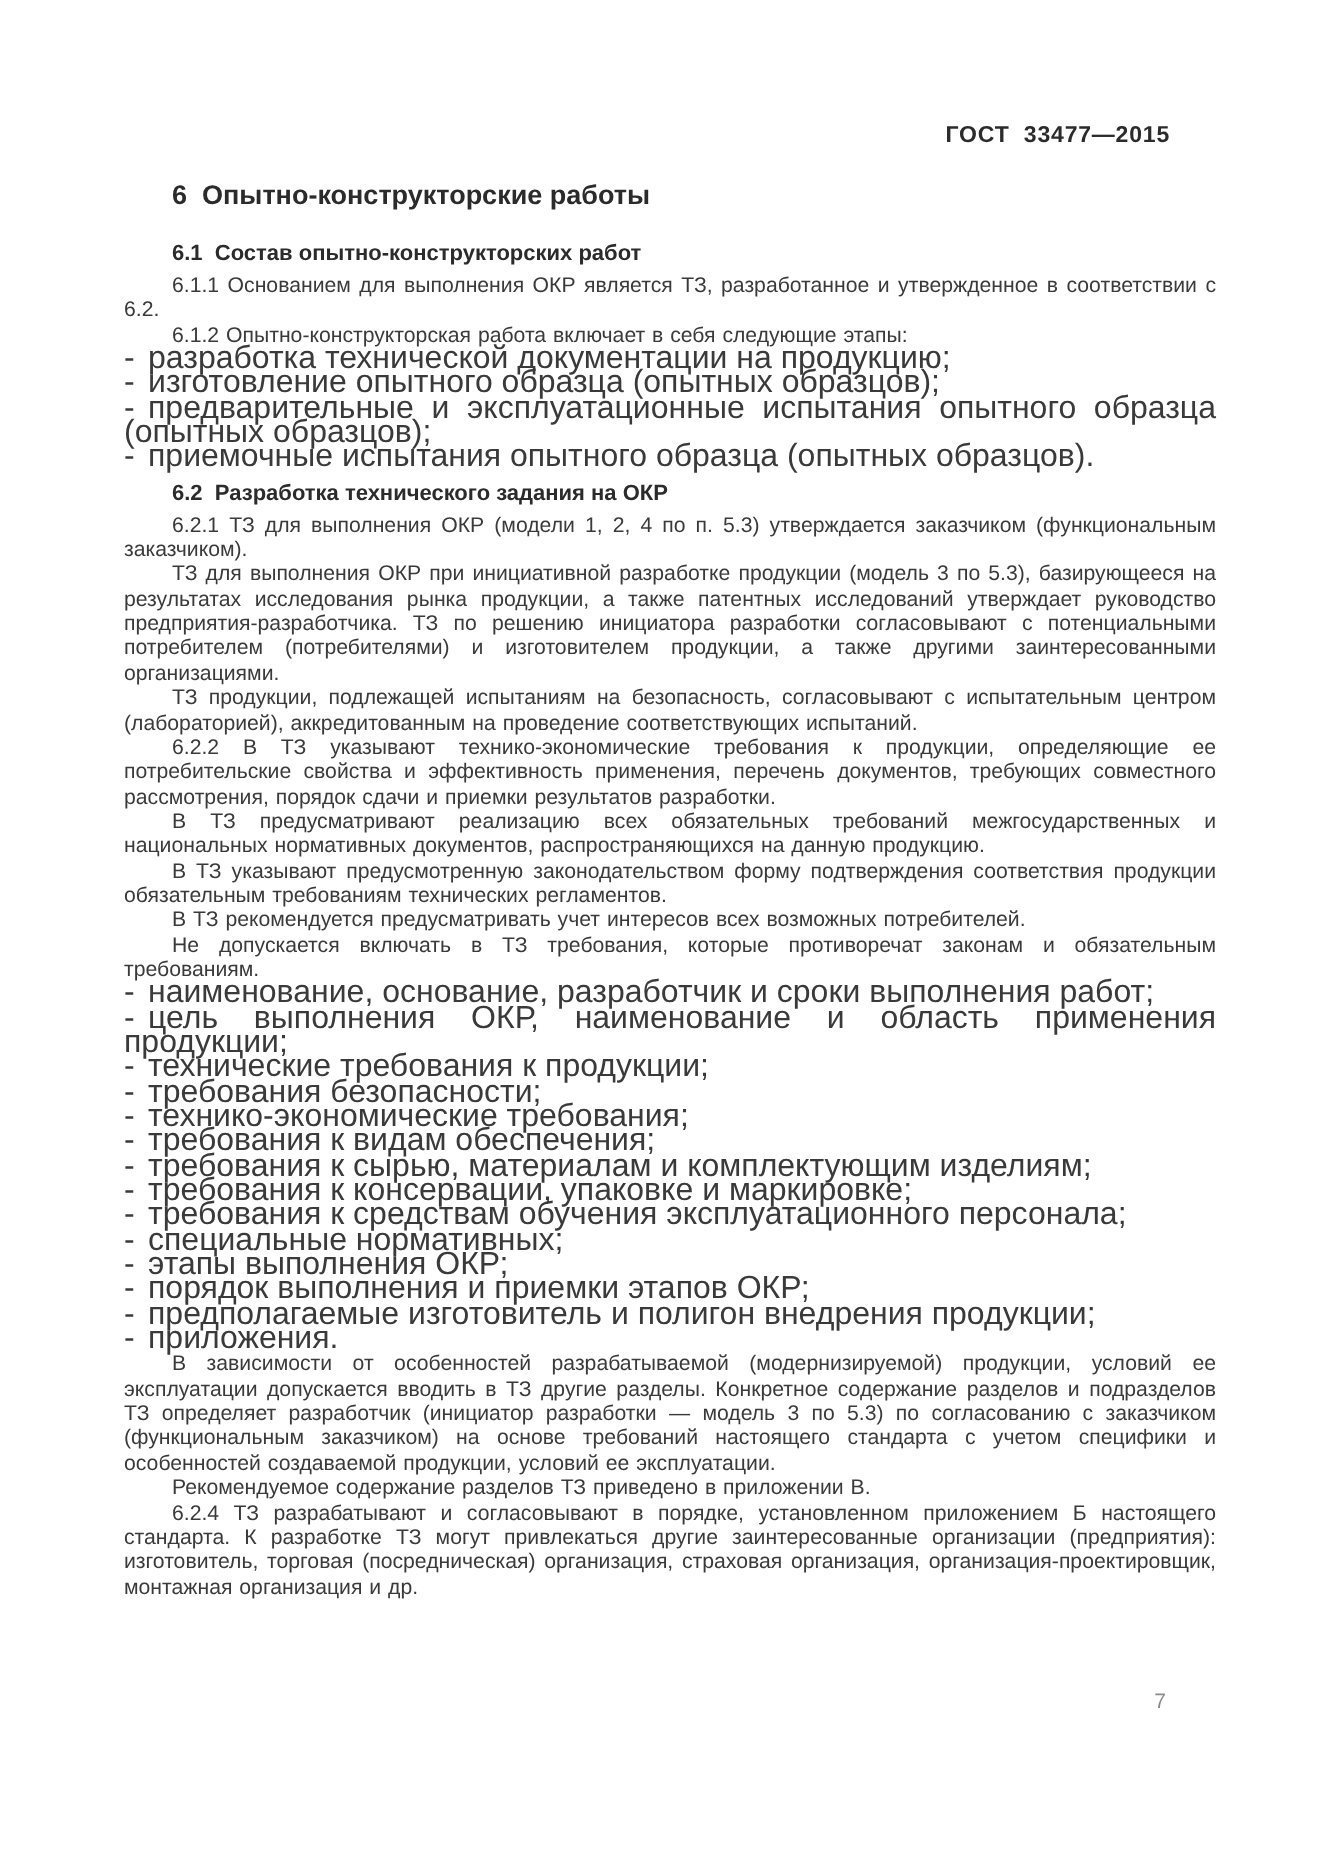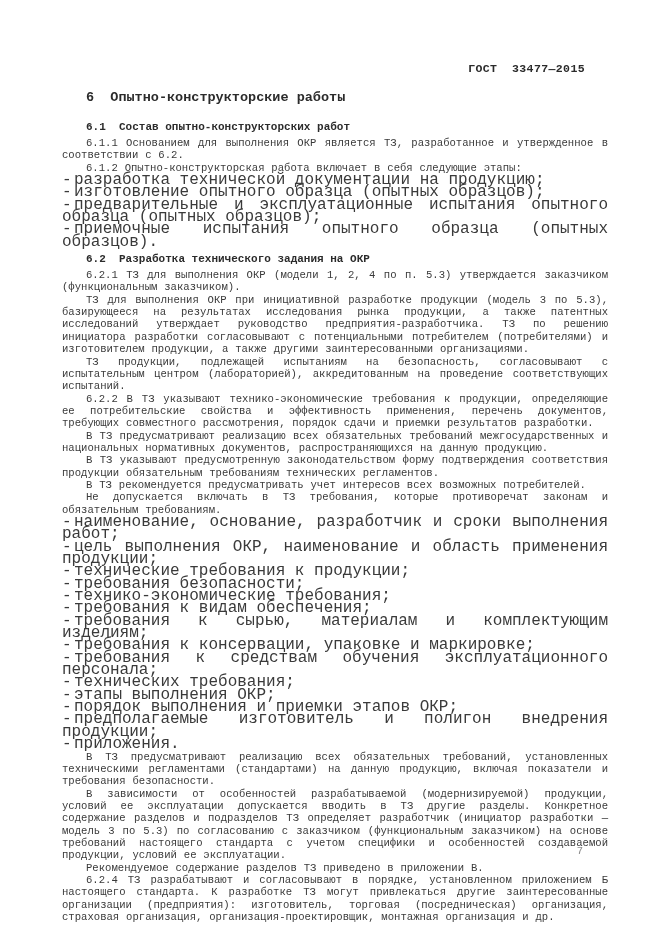--- a/index.html
+++ b/index.html
@@ -1,20 +1,20 @@
 <!DOCTYPE html>
 <html lang="ru"><head>
 <meta charset="utf-8">
 <style>
   html,body { margin:0; padding:0; background:#ffffff; }
   .page {
     position:relative;
     width:661px; height:936px;
     background:#ffffff;
-    font-family:Liberation Mono, monospace;
+    font-family:Liberation Sans, sans-serif;
     color:#3a3a3a;
     overflow:hidden;
   }
   .gost-header {
     position:absolute;
     top:62px; right:76px;
     font-size:11.5px;
     font-weight:700;
     letter-spacing:0.4px;
     color:#2b2b2b;
@@ -88,25 +88,24 @@
       <div class="p">Не допускается включать в ТЗ требования, которые противоречат законам и обязательным требованиям.</div>
       <div class="li"><span class="marker">-</span><span>наименование, основание, разработчик и сроки выполнения работ;</span></div>
       <div class="li"><span class="marker">-</span><span>цель выполнения ОКР, наименование и область применения продукции;</span></div>
       <div class="li"><span class="marker">-</span><span>технические требования к продукции;</span></div>
       <div class="li"><span class="marker">-</span><span>требования безопасности;</span></div>
       <div class="li"><span class="marker">-</span><span>технико-экономические требования;</span></div>
       <div class="li"><span class="marker">-</span><span>требования к видам обеспечения;</span></div>
       <div class="li"><span class="marker">-</span><span>требования к сырью, материалам и комплектующим изделиям;</span></div>
       <div class="li"><span class="marker">-</span><span>требования к консервации, упаковке и маркировке;</span></div>
       <div class="li"><span class="marker">-</span><span>требования к средствам обучения эксплуатационного персонала;</span></div>
-      <div class="li"><span class="marker">-</span><span>технических требования;</span></div>
+      <div class="li"><span class="marker">-</span><span>специальные нормативных;</span></div>
       <div class="li"><span class="marker">-</span><span>этапы выполнения ОКР;</span></div>
       <div class="li"><span class="marker">-</span><span>порядок выполнения и приемки этапов ОКР;</span></div>
       <div class="li"><span class="marker">-</span><span>предполагаемые изготовитель и полигон внедрения продукции;</span></div>
       <div class="li"><span class="marker">-</span><span>приложения.</span></div>
-      <div class="p">В ТЗ предусматривают реализацию всех обязательных требований, установленных техническими регламентами (стандартами) на данную продукцию, включая показатели и требования безопасности.</div>
       <div class="p">В зависимости от особенностей разрабатываемой (модернизируемой) продукции, условий ее эксплуатации допускается вводить в ТЗ другие разделы. Конкретное содержание разделов и подразделов ТЗ определяет разработчик (инициатор разработки — модель 3 по 5.3) по согласованию с заказчиком (функциональным заказчиком) на основе требований настоящего стандарта с учетом специфики и особенностей создаваемой продукции, условий ее эксплуатации.</div>
       <div class="p">Рекомендуемое содержание разделов ТЗ приведено в приложении В.</div>
       <div class="p">6.2.4  ТЗ разрабатывают и согласовывают в порядке, установленном приложением Б настоящего стандарта. К разработке ТЗ могут привлекаться другие заинтересованные организации (предприятия): изготовитель, торговая (посредническая) организация, страховая организация, организация-проектировщик, монтажная организация и др.</div>
     </div>
 
   <div class="page-number">7</div>
 </div>
 
 </body></html>

